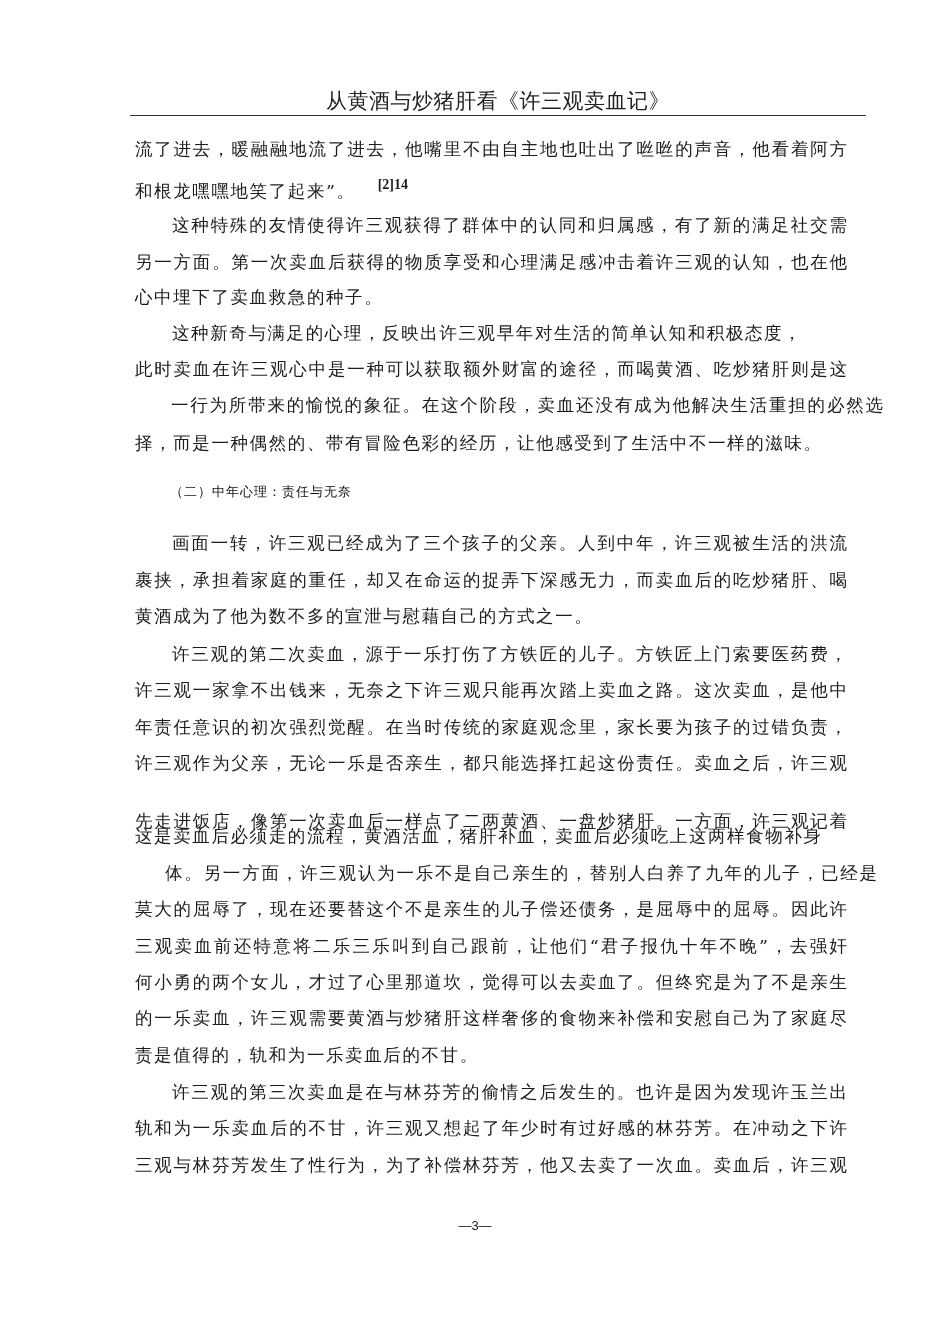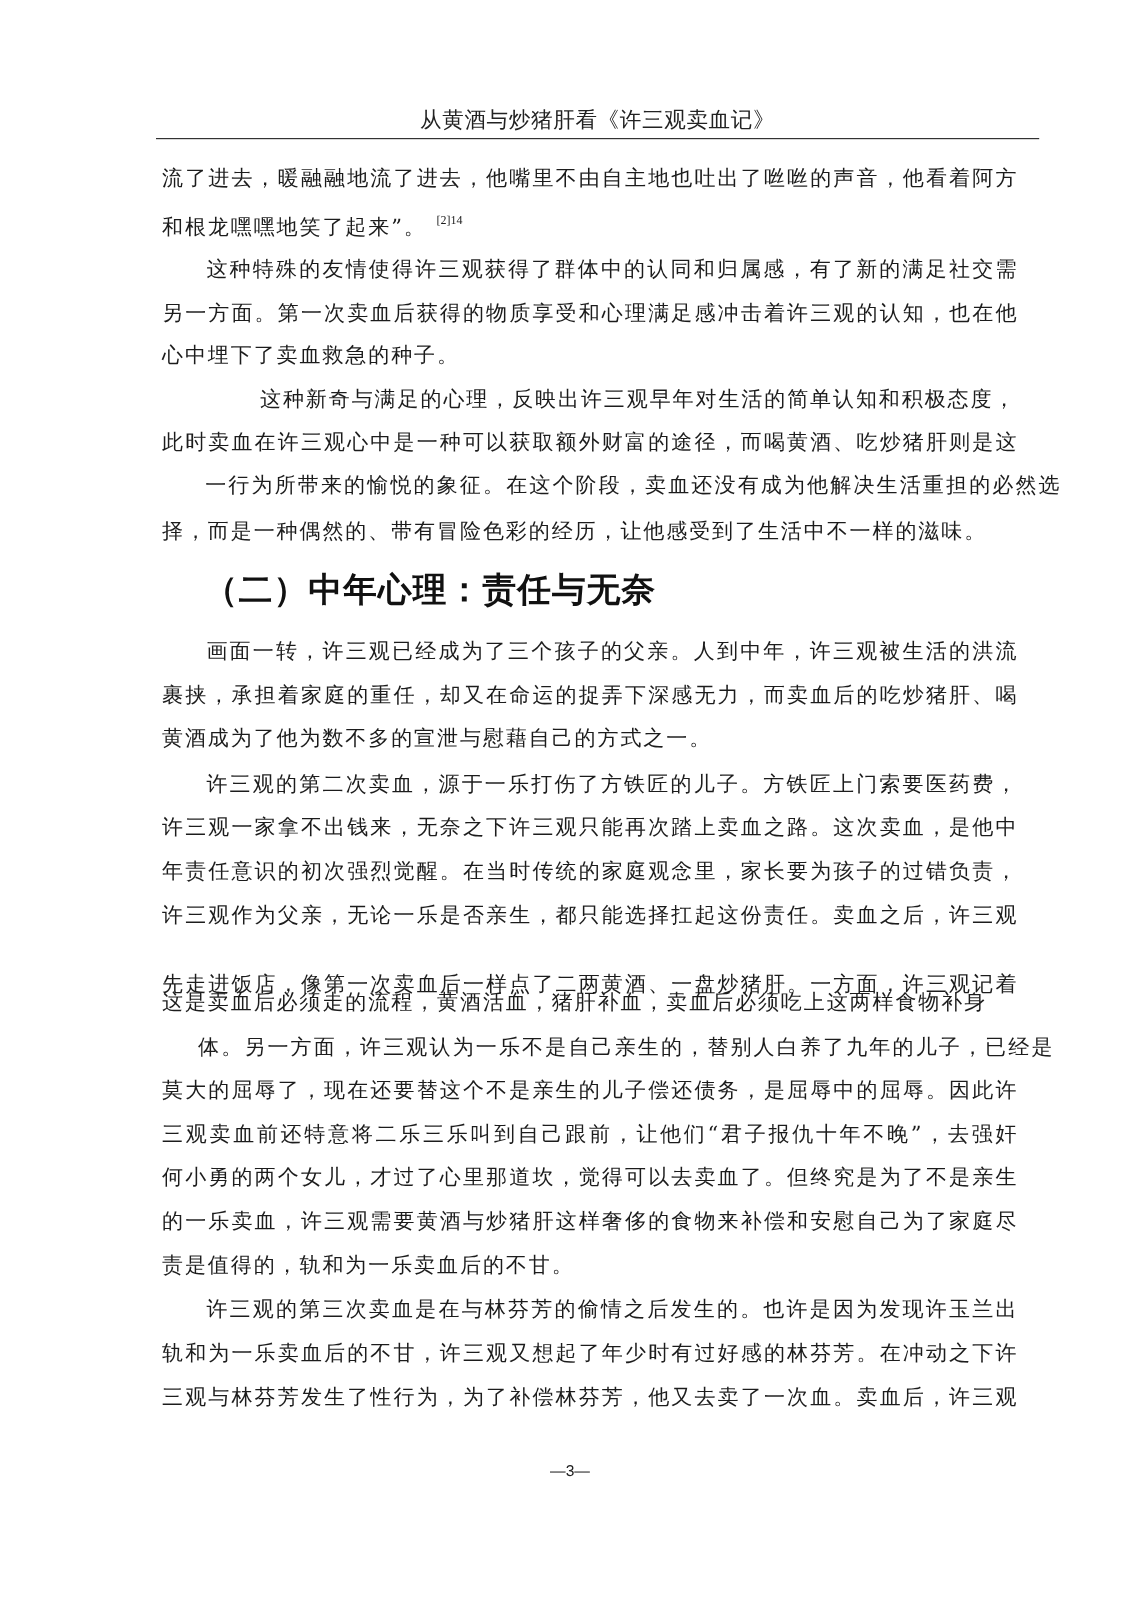--- a/index.html
+++ b/index.html
@@ -21,21 +21,21 @@
       width: 950px;
       height: 1344px;
       background: #fff;
     }
     .running-header {
       position: absolute;
       left: 130px;
       width: 736px;
       top: 90px;
       text-align: center;
-      font-size: 18px;
+      font-size: 21px;
       line-height: 22px;
       letter-spacing: 0.5px;
       color: #222;
       font-family: "DejaVu Serif", "Liberation Serif", serif;
     }
     .header-rule {
       position: absolute;
       left: 130px;
       width: 736px;
       top: 115px;
@@ -46,36 +46,37 @@
       position: absolute;
       left: 135px;
       width: 712px;
       height: 26px;
       font-size: 17.5px;
       line-height: 26px;
       white-space: nowrap;
       letter-spacing: 1.6px;
       color: #1c1c1c;
     }
-    .line.indent { left: 172px; width: 675px; text-align: right; }
+    .line.indent { left: 172px; width: 675px; }
     .line.justify { text-align: justify; text-align-last: justify; letter-spacing: 0; }
     .cite {
-      font-size: 10px;
+      font-size: 14px;
       vertical-align: 8px;
       letter-spacing: 0;
-      margin-left: 8px;
+      margin-left: 22px;
       font-family: "Liberation Serif", serif;
+      font-weight: bold;
     }
     .section-heading {
       position: absolute;
       left: 170px;
       top: 478px;
       font-family: "DejaVu Sans", "Liberation Sans", sans-serif;
-      font-weight: bold;
-      font-size: 28px;
+      font-weight: normal;
+      font-size: 13px;
       line-height: 28px;
       letter-spacing: 1px;
       color: #111;
     }
     .page-number {
       position: absolute;
       left: 0;
       width: 950px;
       top: 1218px;
       text-align: center;

